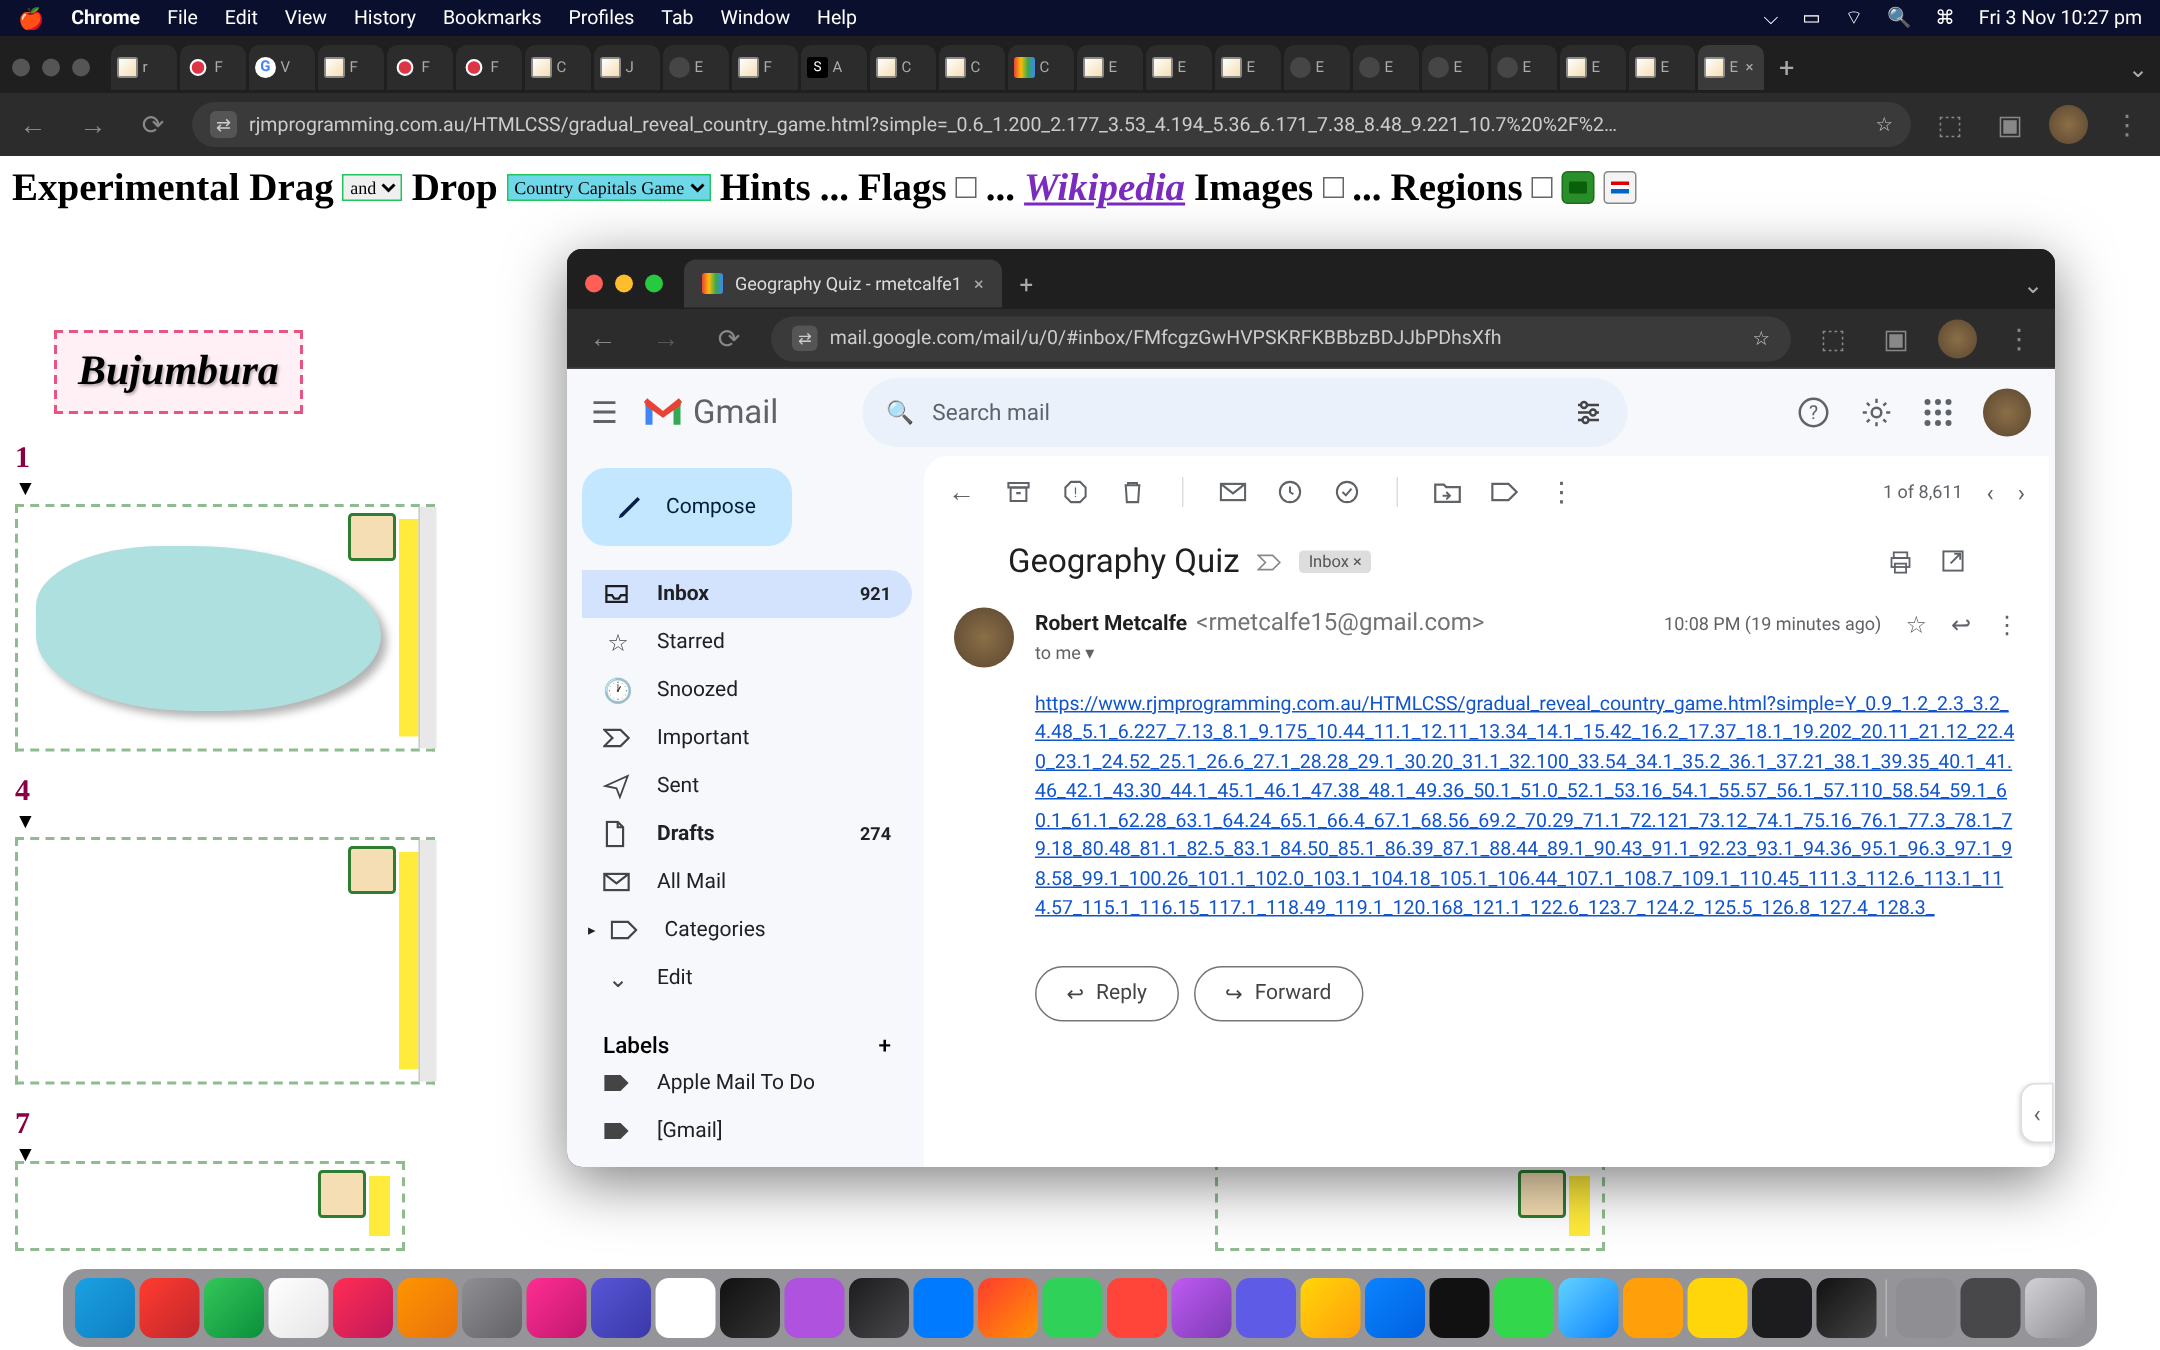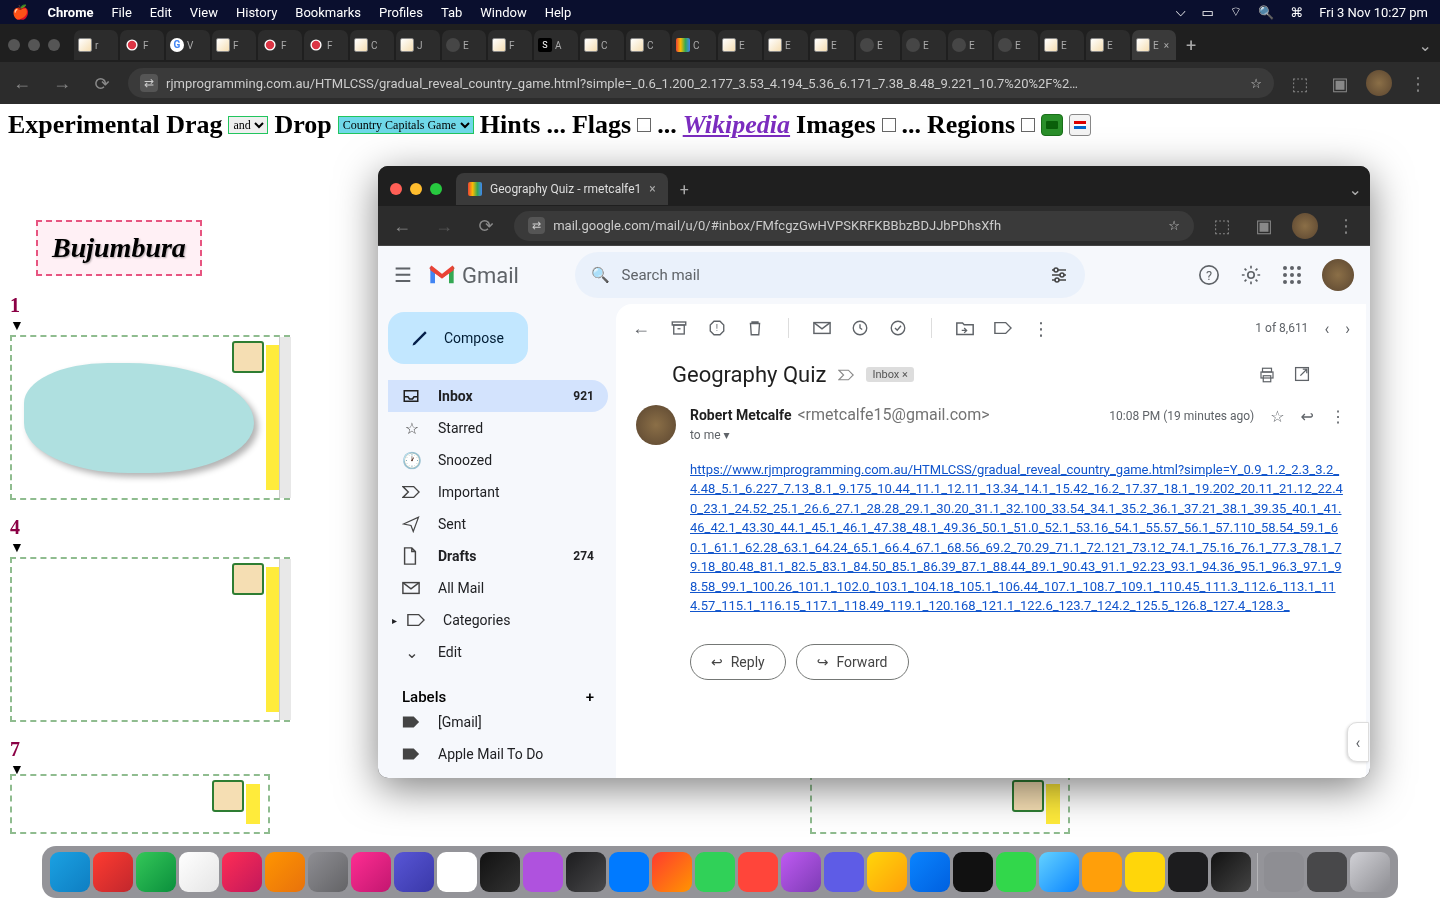--- a/index.html
+++ b/index.html
@@ -489,29 +489,29 @@
         <div class="sb-labels">
             <span>Labels</span>
             <span>+</span>
           </div>
         <div class="sb-item">
             <span class="sb-icon">
               <svg width="18" height="14" viewBox="0 0 20 14">
                 <path d="M1 1 H13 L19 7 L13 13 H1 Z" fill="#444"></path>
               </svg>
             </span>
-            <span>[Gmail]</span>
+            <span>Apple Mail To Do</span>
           </div>
         <div class="sb-item">
             <span class="sb-icon">
               <svg width="18" height="14" viewBox="0 0 20 14">
                 <path d="M1 1 H13 L19 7 L13 13 H1 Z" fill="#444"></path>
               </svg>
             </span>
-            <span>Apple Mail To Do</span>
+            <span>[Gmail]</span>
           </div>
       </div>
 
       <div class="gm-main">
         <div class="gm-toolbar">
           <span>←</span>
           <span>
               <svg width="18" height="18" viewBox="0 0 24 24">
                 <rect x="3" y="4" width="18" height="4" fill="none" stroke="#5f6368" stroke-width="1.8"></rect>
                 <rect x="5" y="8" width="14" height="12" fill="none" stroke="#5f6368" stroke-width="1.8"></rect>

